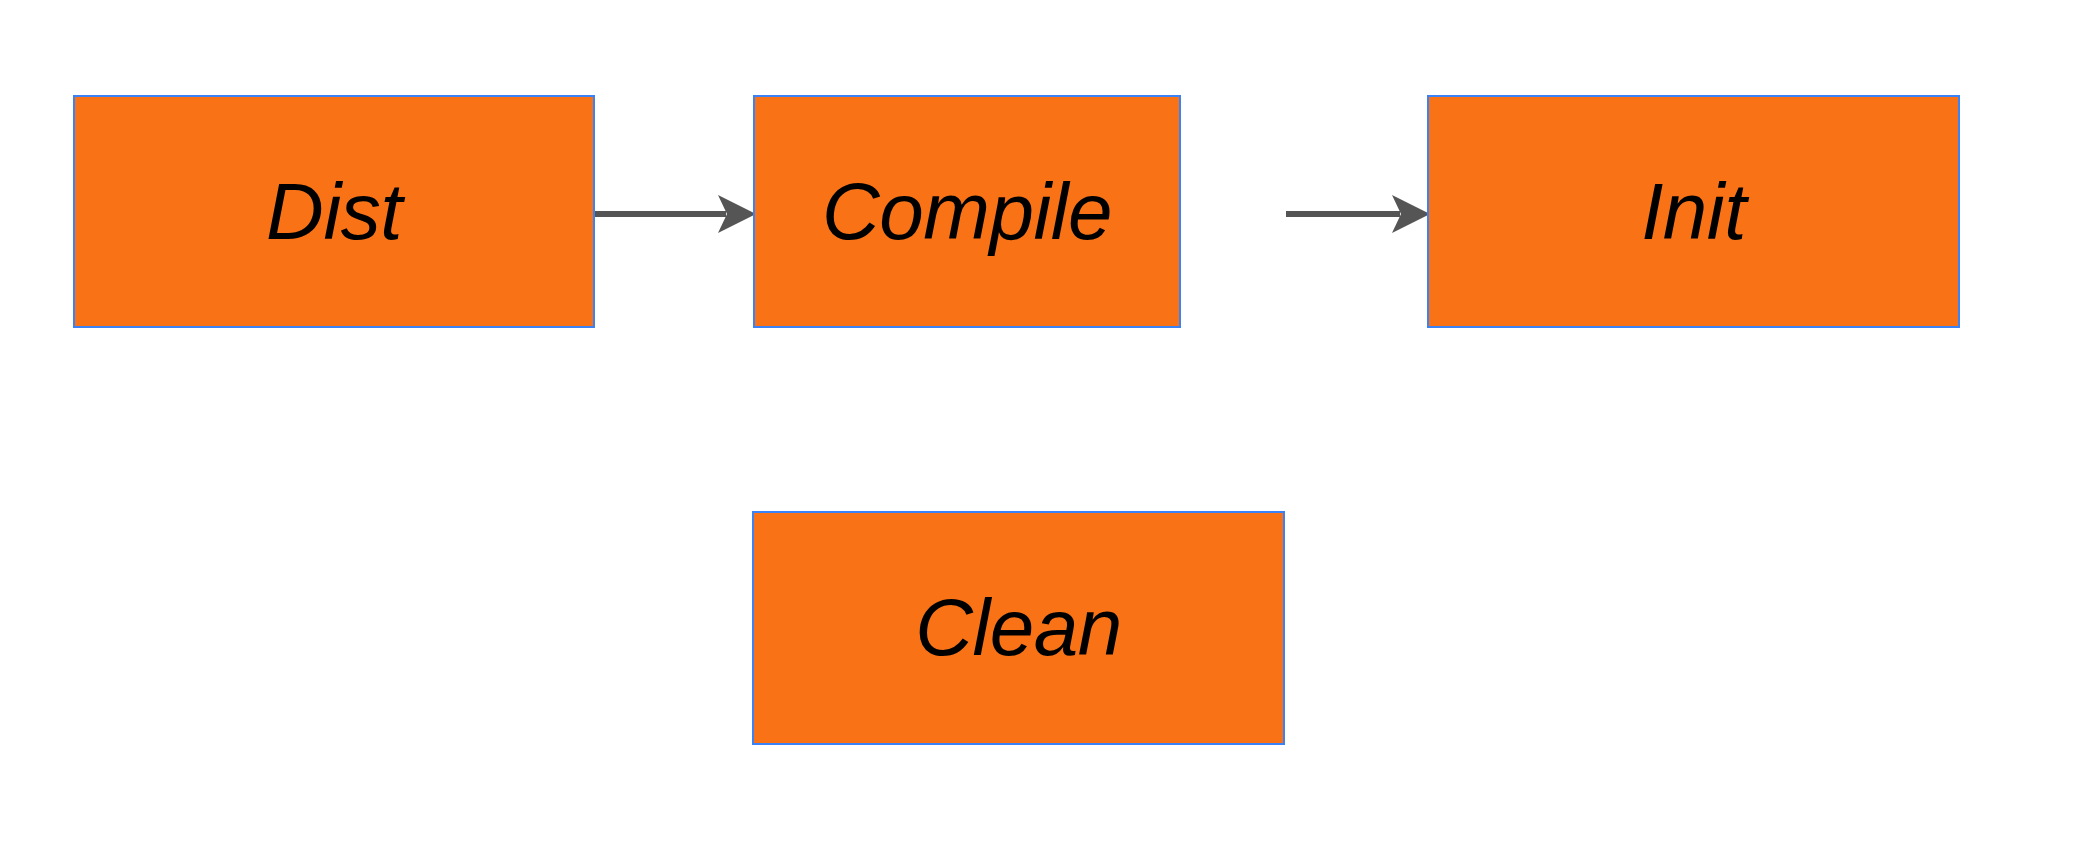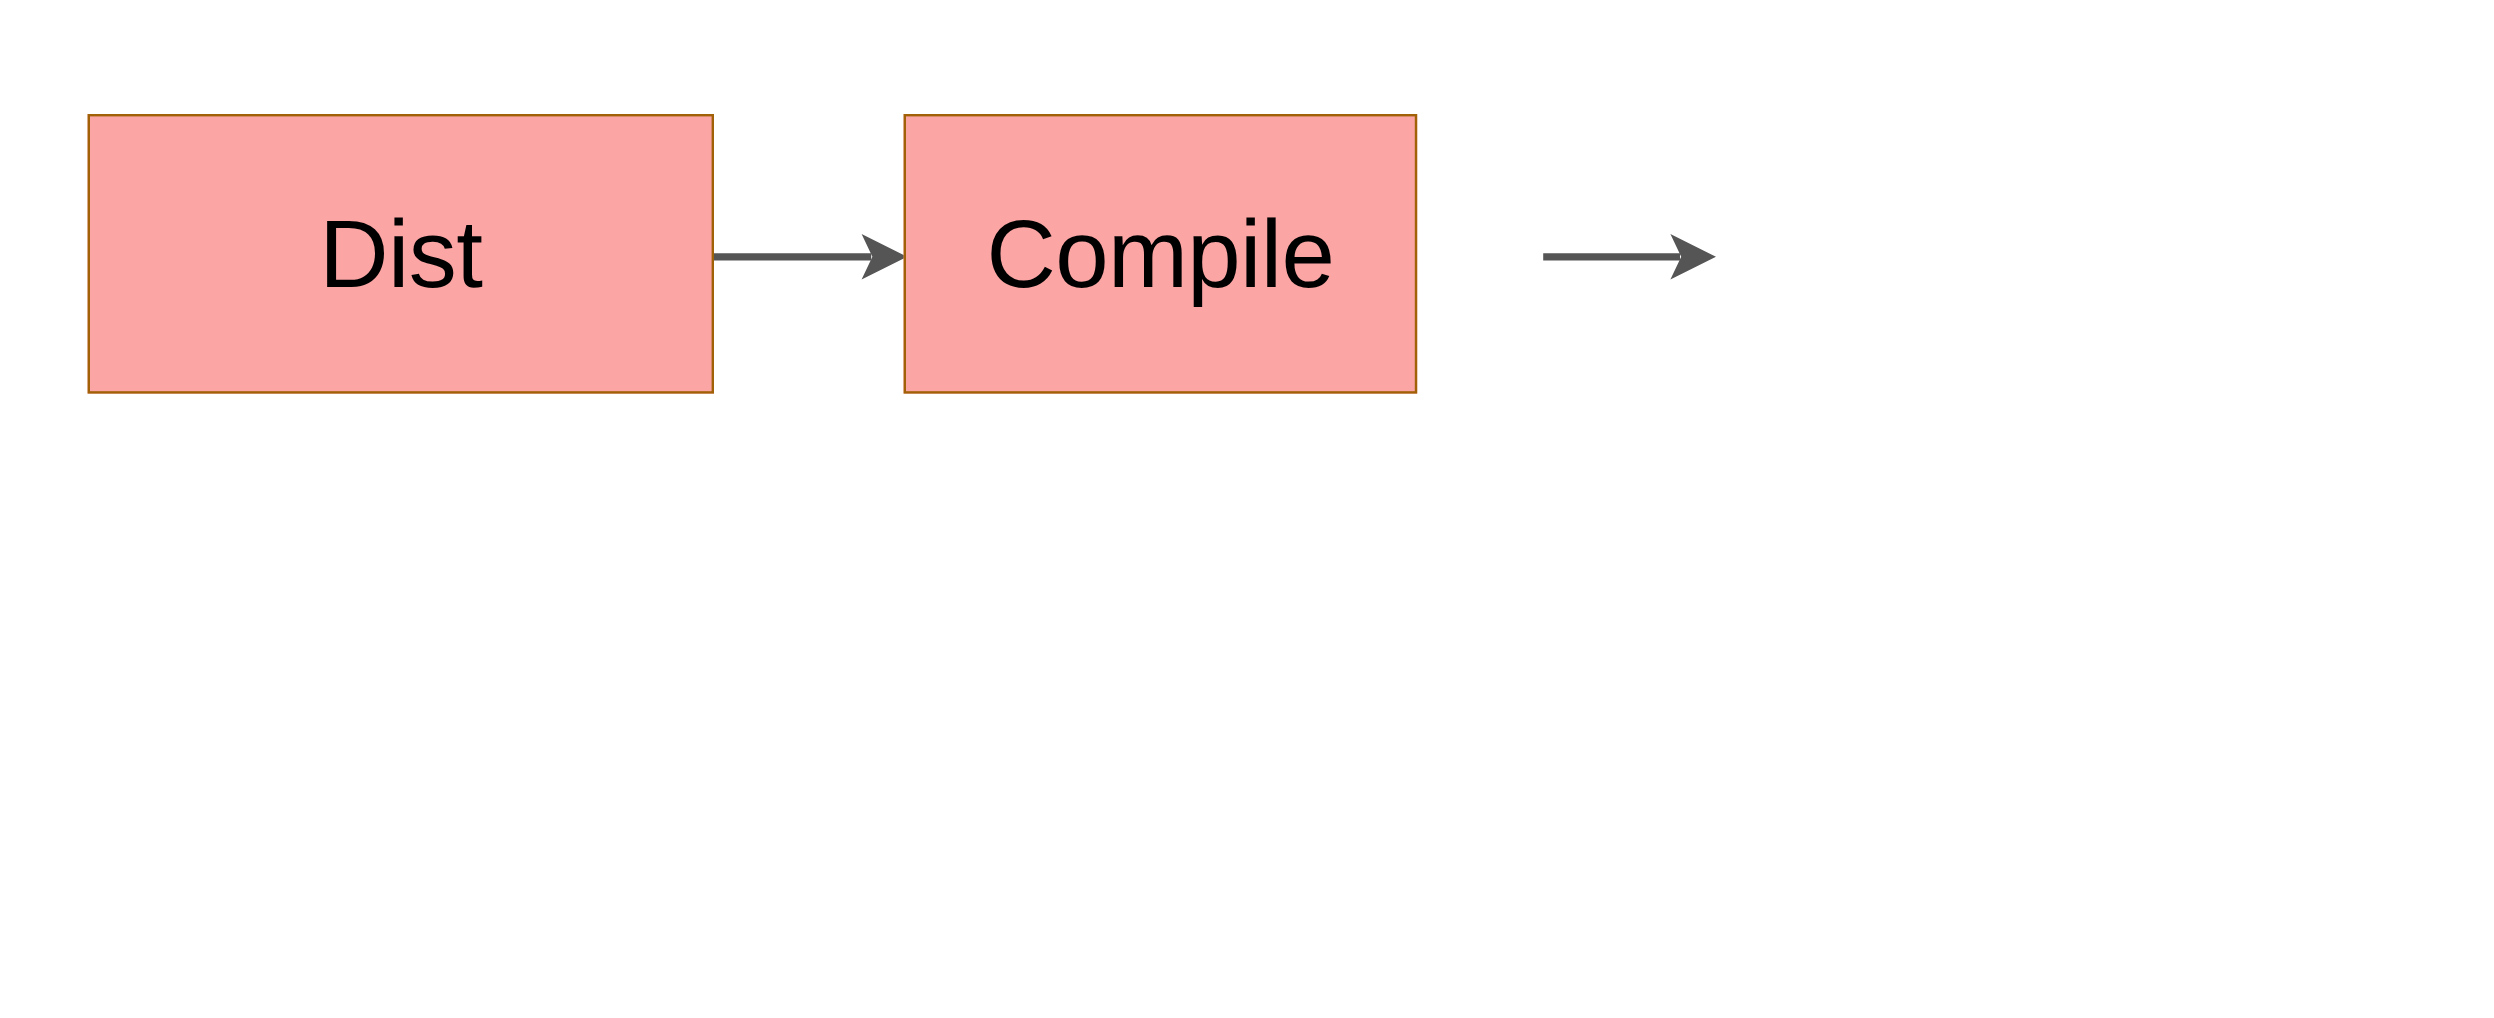--- a/index.html
+++ b/index.html
@@ -13,25 +13,26 @@
   #canvas {
     position: relative;
     width: 2078px;
     height: 848px;
     background: #ffffff;
     overflow: hidden;
   }
   .node {
     position: absolute;
     box-sizing: border-box;
-    background: #fca5a5;
-    border: 2px solid #a16207;
+    background: #f97316;
+    border: 2px solid #3b82f6;
     display: flex;
     align-items: center;
     justify-content: center;
+    font-style: italic;
   }
   .node-label {
     font-family: "Liberation Sans", sans-serif;
     font-size: 80px;
     font-weight: 400;
     color: #000000;
     line-height: 1;
     letter-spacing: -0.5px;
     white-space: nowrap;
   }
@@ -64,15 +65,21 @@
   </svg>
 
   <div id="node-dist" class="node">
     <span class="node-label">Dist</span>
   </div>
 
   <div id="node-compile" class="node">
     <span class="node-label">Compile</span>
   </div>
 
+  <div id="node-init" class="node">
+    <span class="node-label">Init</span>
+  </div>
 
+  <div id="node-clean" class="node">
+    <span class="node-label">Clean</span>
+  </div>
 
 </div>
 
 </body></html>

